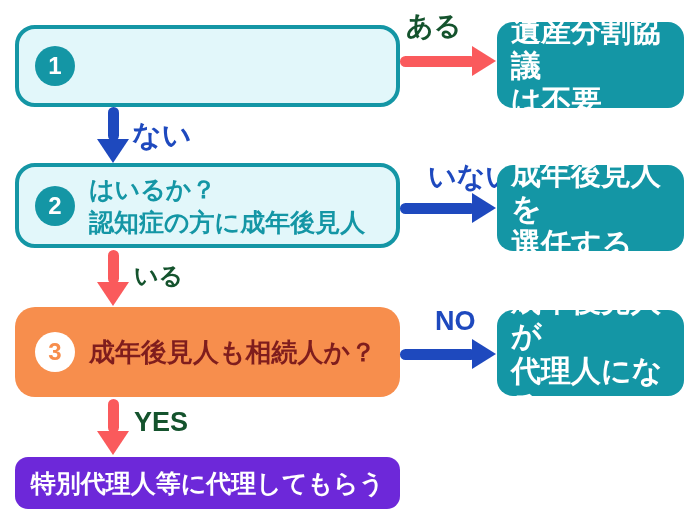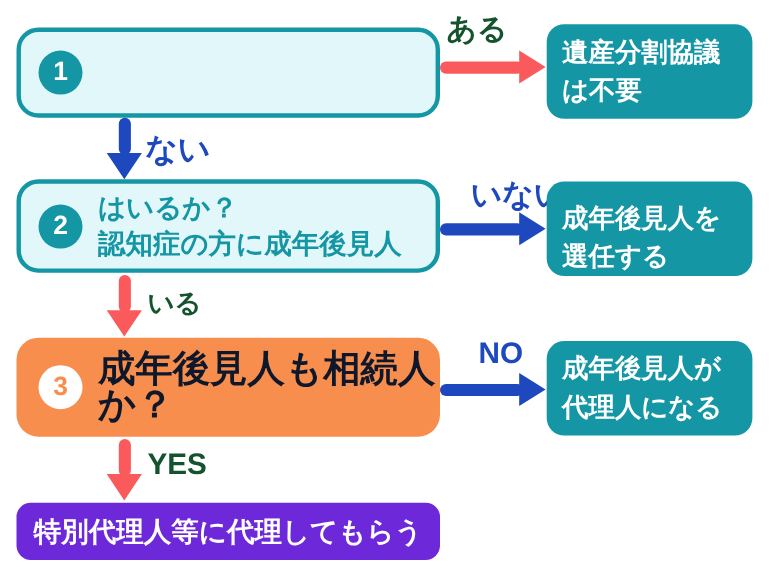--- a/index.html
+++ b/index.html
@@ -21,30 +21,30 @@
   }
   .qbox .qtext {
     color:#1496a5; font-size:25px; font-weight:bold; line-height:33px;
   }
   .qbox-1 { top:25px; height:82px; }
   .qbox-2 { top:163px; height:85px; }
   .qbox-3 {
     top:307px; height:90px; background:#f78e4d; border:none; padding-left:20px;
   }
   .qbox-3 .badge { background:#ffffff; color:#f78e4d; }
-  .qbox-3 .qtext { color:#0f172a; font-size:34px; }
+  .qbox-3 .qtext { color:#7f1d1d; font-size:26px; }
   
   .rbox {
     position:absolute; left:497px; width:187px; height:86px; box-sizing:border-box;
     background:#1496a5; border-radius:16px; color:#ffffff;
-    font-size:24px; font-weight:bold; line-height:35px;
+    font-size:30px; font-weight:bold; line-height:35px;
     display:flex; flex-direction:column; justify-content:center; padding-left:14px;
   }
   .rbox-1 { top:22px; }
-  .rbox-2 { top:165px;justify-content:flex-end; }
+  .rbox-2 { top:165px; }
   .rbox-3 { top:310px; }
   
   .fbox {
     position:absolute; left:15px; top:457px; width:385px; height:52px;
     background:#6d28d9; border-radius:13px; color:#ffffff;
     font-size:25px; font-weight:bold;
     display:flex; align-items:center; justify-content:center;
   }
   
   .shaft-h { position:absolute; height:11px; border-radius:6px; }

